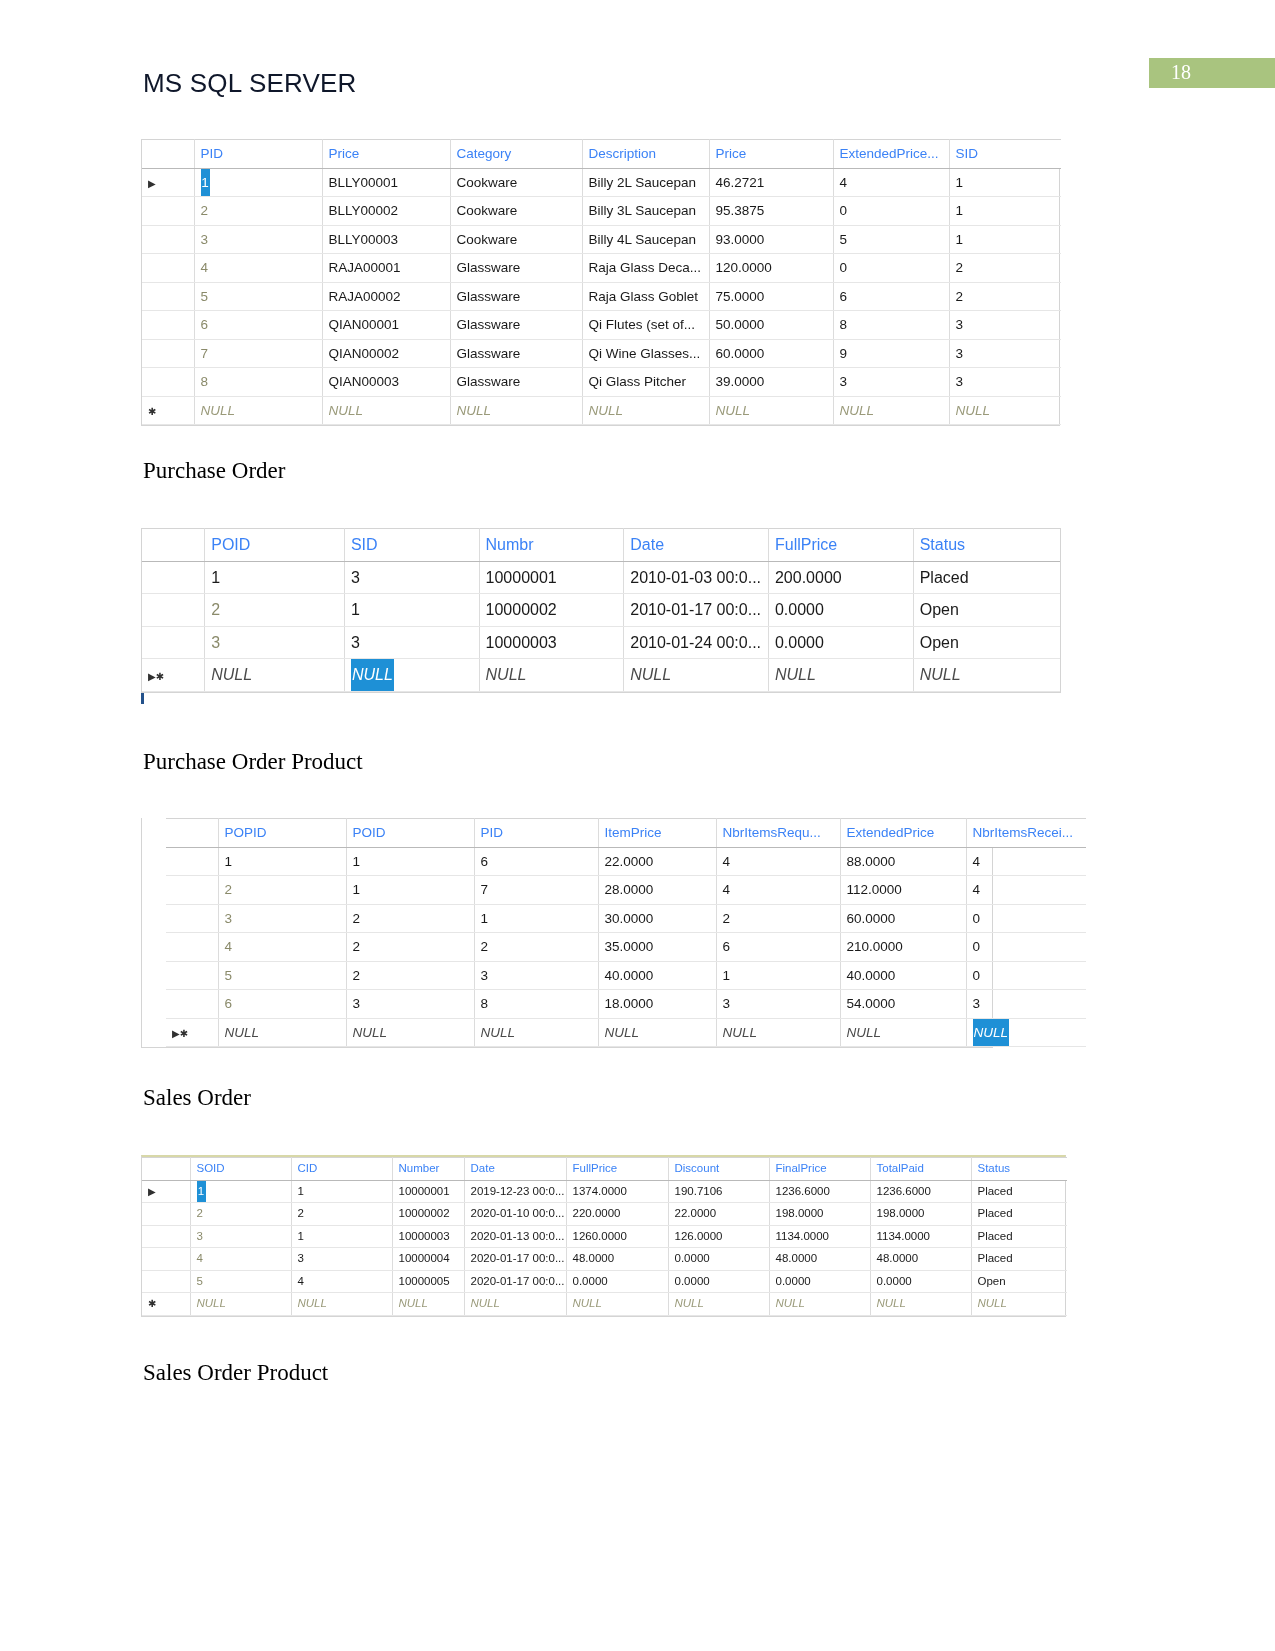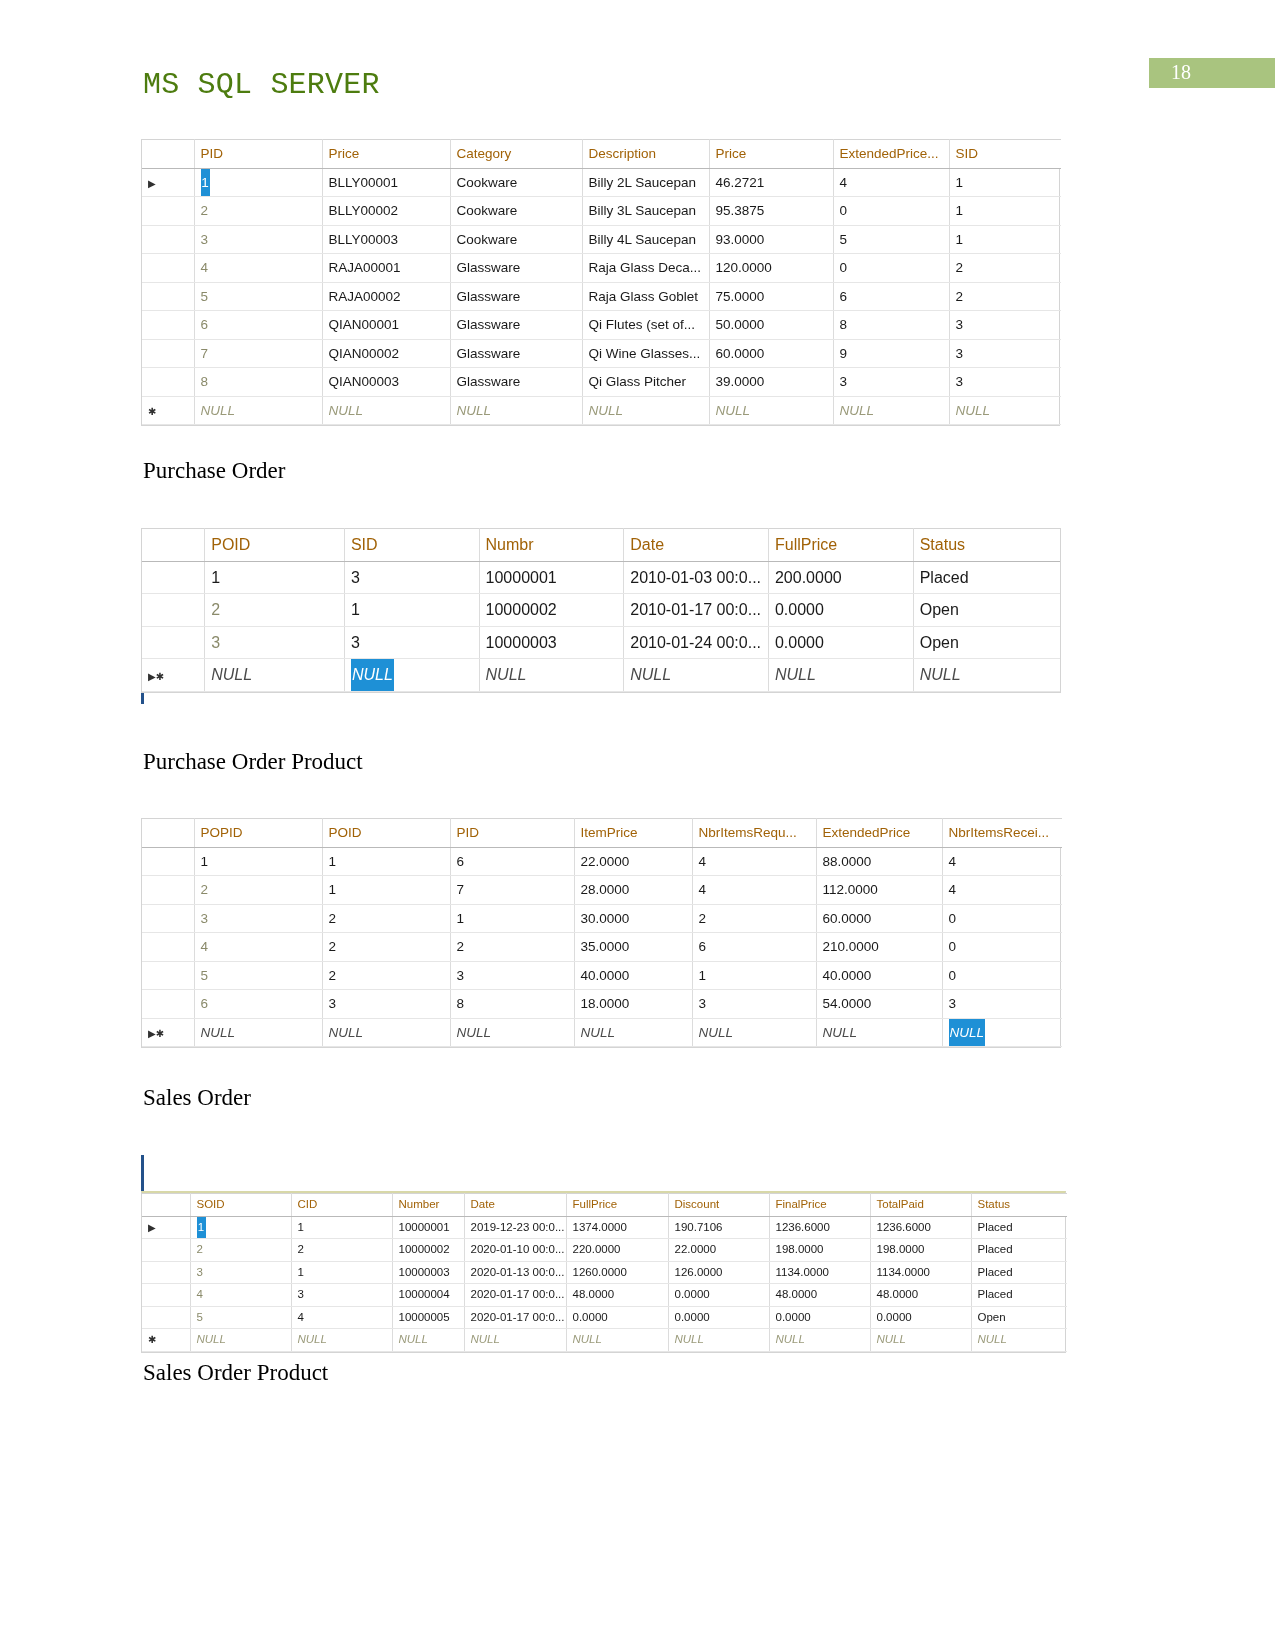--- a/index.html
+++ b/index.html
@@ -20,23 +20,23 @@
     position: absolute;
     top: 58px;
     left: 0;
     width: 1275px;
     height: 46px;
   }
   .doc-title {
     position: absolute;
     left: 143px;
     top: 10px;
-    font-family: Liberation Mono, monospace;
-    font-size: 30px;
-    color: #4d7c0f;
+    font-family: Liberation Sans, sans-serif;
+    font-size: 26px;
+    color: #0f172a;
     letter-spacing: 0.2px;
     white-space: nowrap;
   }
   .page-number-box {
     position: absolute;
     right: 0px;
     top: 0px;
     width: 126px;
     height: 30px;
     background: #A9C47F;
@@ -82,21 +82,21 @@
     padding: 0 6px;
     overflow: hidden;
     white-space: nowrap;
     text-overflow: clip;
     font-weight: normal;
   }
   .grid th {
     background: #ffffff;
     border-bottom: 1px solid #b9b9b9;
     border-top: 1px solid #d4d4d4;
-    color: #a16207;
+    color: #3b82f6;
   }
   .grid td:last-child, .grid th:last-child { border-right: none; }
 
   
   .rowhdr {
     width: 30px;
     background: #ffffff;
     border-right: 1px solid #c9c9c9;
     text-align: center;
     color: #303030;
@@ -129,24 +129,24 @@
     background: #23518a;
   }
 
   
   #grid-product { left: 141px; top: 139px; width: 919px; font-size: 13.5px; }
   #grid-product th, #grid-product td { height: 27.5px; line-height: 27.5px; }
 
   #grid-purchase-order { left: 141px; top: 528px; width: 920px; font-size: 16px; }
   #grid-purchase-order th, #grid-purchase-order td { height: 31.5px; line-height: 31.5px; }
 
-  #grid-po-product { left: 141px; top: 818px; width: 920px; font-size: 13.5px; }
+  #grid-po-product { left: 141px; top: 818px; width: 852px; font-size: 13.5px; padding-left: 24px; }
   #grid-po-product th, #grid-po-product td { height: 27.5px; line-height: 27.5px; }
 
-  #grid-sales-order { left: 141px; top: 1155px; width: 925px; font-size: 11.5px; margin-top: 36px; }
+  #grid-sales-order { left: 141px; top: 1155px; width: 925px; font-size: 11.5px; }
   #grid-sales-order th, #grid-sales-order td { height: 21.5px; line-height: 21.5px; }
   #grid-sales-order { border-top: 2px solid #d8d8a8; }
 </style>
 </head>
 <body>
 
 <div class="page-header">
   <div class="doc-title">MS SQL SERVER</div>
   <div class="page-number-box">
     <span class="page-number">18</span>

